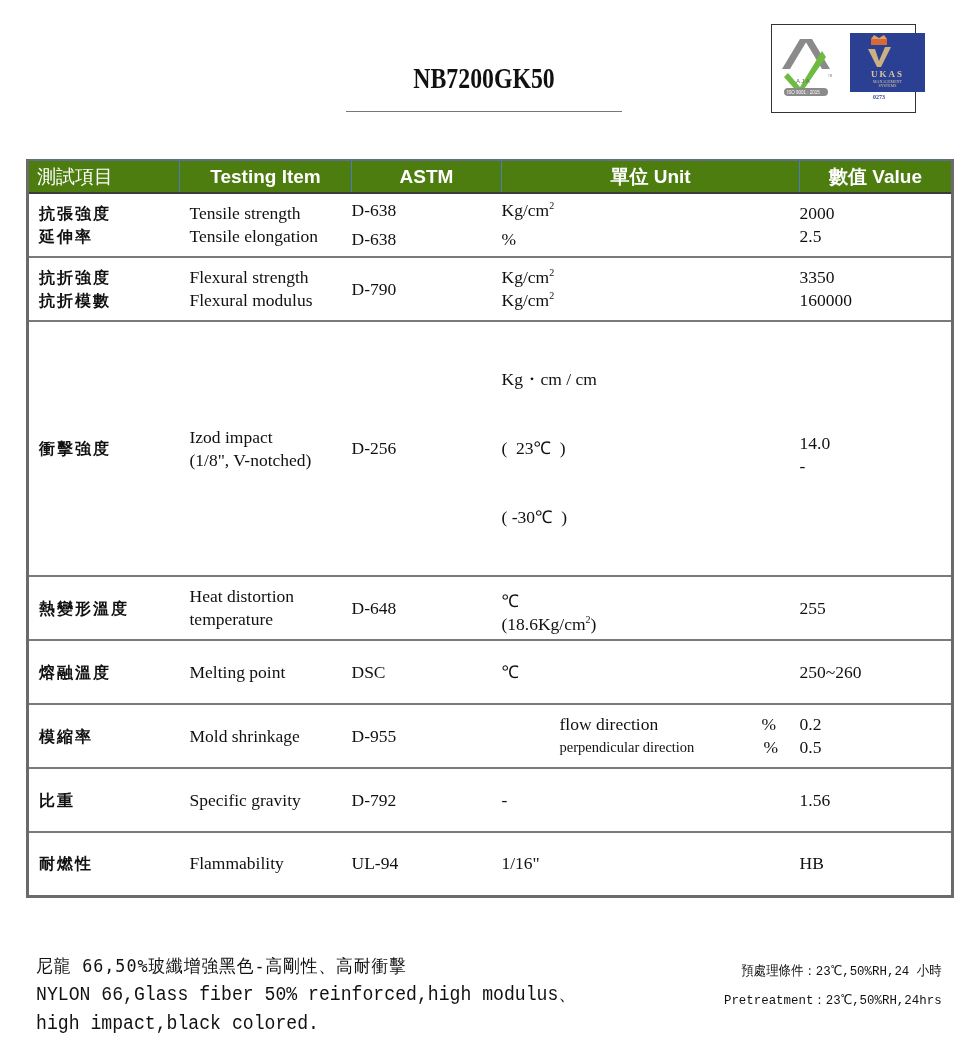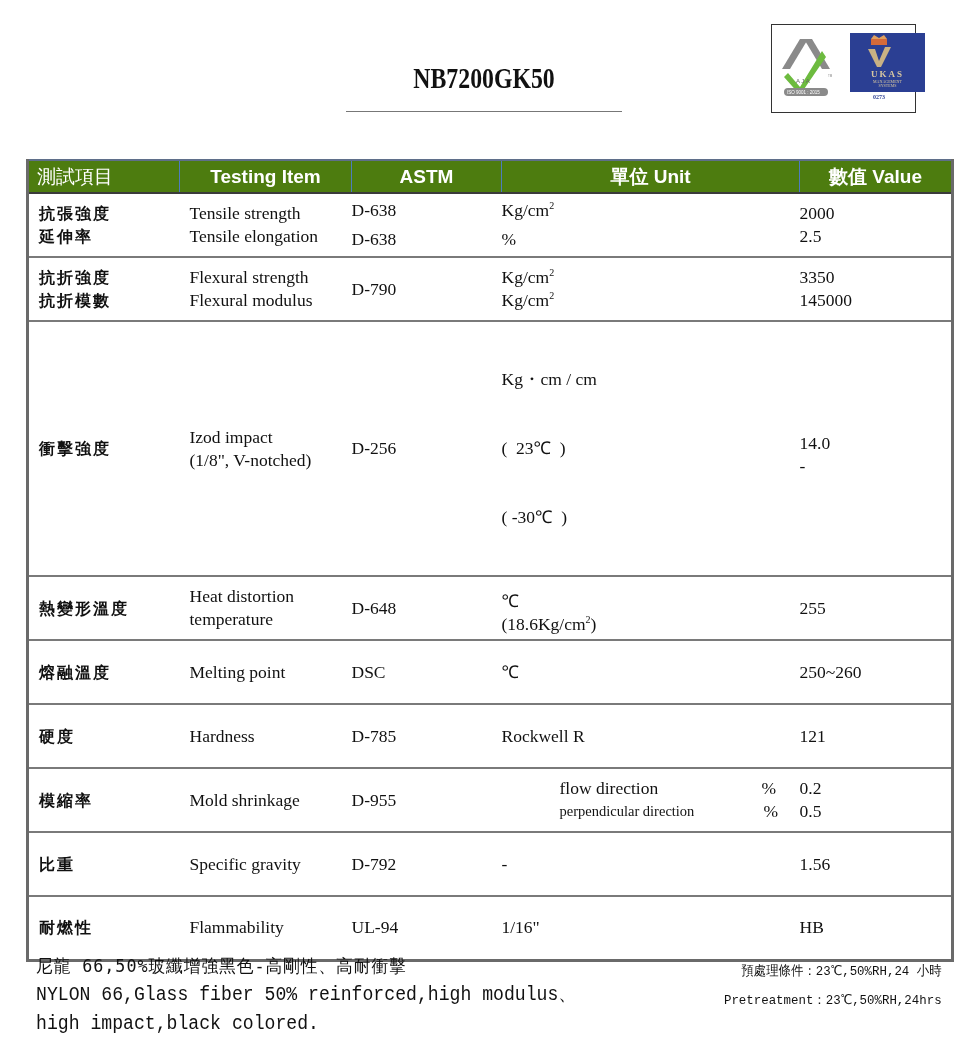--- a/index.html
+++ b/index.html
@@ -162,21 +162,21 @@
         <span class="line">Flexural strength</span>
         <span class="line">Flexural modulus</span>
       </td>
       <td class="c-astm">D-790</td>
       <td class="c-unit">
         <span class="line"><span>Kg/cm</span><sup>2</sup></span>
         <span class="line"><span>Kg/cm</span><sup>2</sup></span>
       </td>
       <td class="c-val">
         <span class="line">3350</span>
-        <span class="line">145000</span>
+        <span class="line">160000</span>
       </td>
     </tr>
 
     <tr>
       <td class="c-zh">衝擊強度</td>
       <td class="c-en">
         <span class="line">Izod impact</span>
         <span class="line">(1/8", V-notched)</span>
       </td>
       <td class="c-astm">D-256</td>
@@ -206,27 +206,20 @@
     </tr>
 
     <tr>
       <td class="c-zh">熔融溫度</td>
       <td class="c-en">Melting point</td>
       <td class="c-astm">DSC</td>
       <td class="c-unit">℃</td>
       <td class="c-val">250~260</td>
     </tr>
 
-    <tr>
-      <td class="c-zh">硬度</td>
-      <td class="c-en">Hardness</td>
-      <td class="c-astm">D-785</td>
-      <td class="c-unit">Rockwell R</td>
-      <td class="c-val">121</td>
-    </tr>
 
     <tr>
       <td class="c-zh">模縮率</td>
       <td class="c-en">Mold shrinkage</td>
       <td class="c-astm">D-955</td>
       <td class="c-unit" style="text-align:left">
         <div class="shrink-wrap">
           <div class="shrink-row r1">
             <span class="lbl">flow direction</span>
             <span class="pct">%</span>

